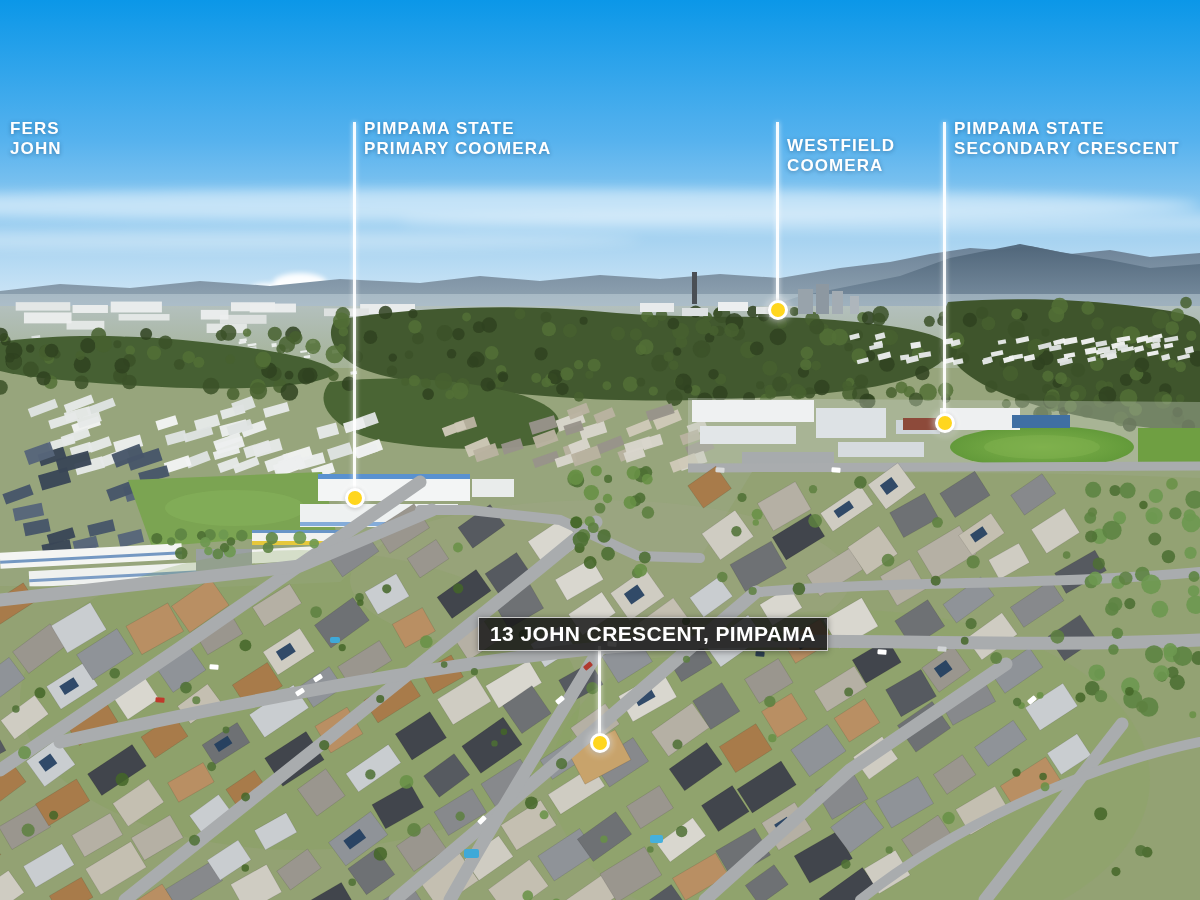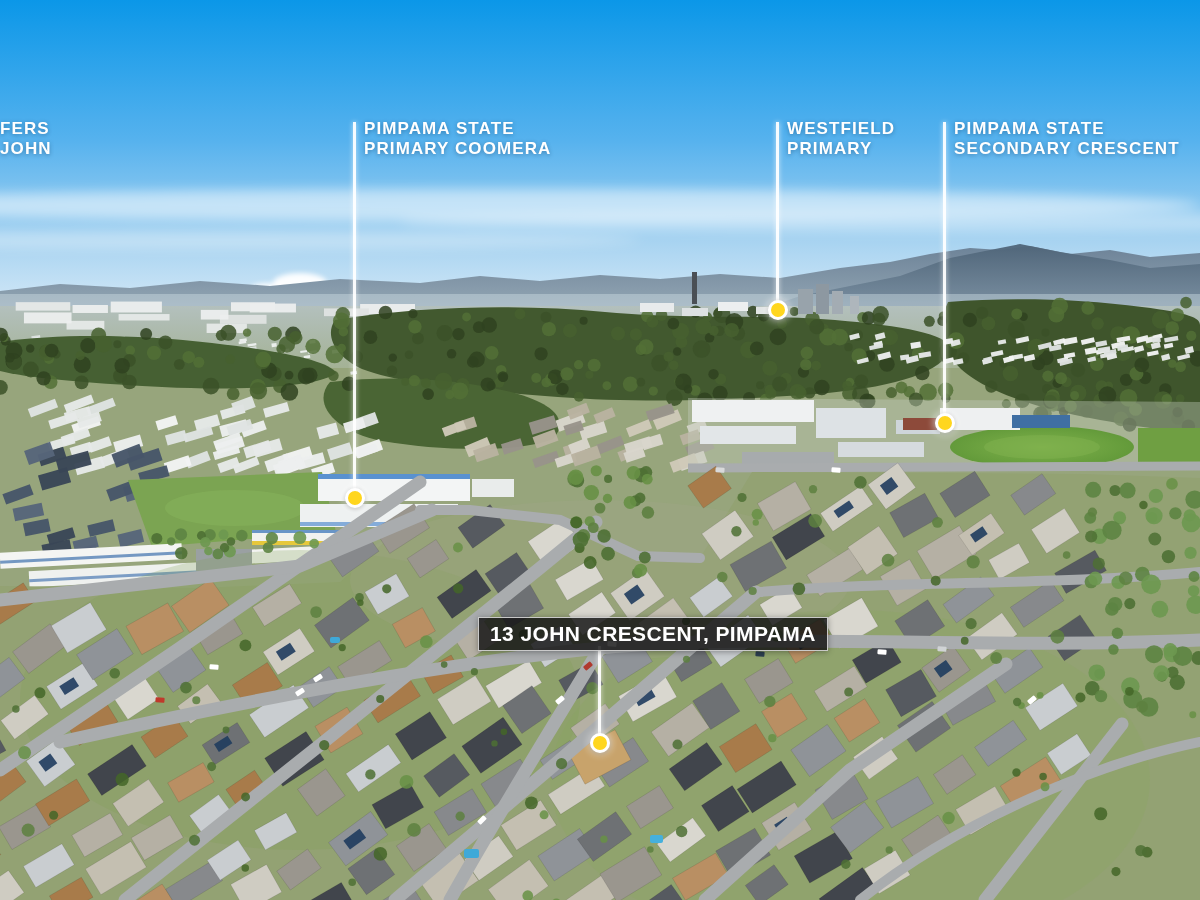--- a/index.html
+++ b/index.html
@@ -1111,41 +1111,41 @@
         <circle cx="316.0990219563246" cy="612.0141042524483" r="5.862713137641549" fill="#5d8040" opacity="0.85"></circle>
         <circle cx="1057.396749034524" cy="636.6512137856334" r="6.984833929687738" fill="#5d8040" opacity="0.85"></circle>
         <circle cx="370.3739197924733" cy="774.4216900833417" r="5.1742696687579155" fill="#4e7034" opacity="0.85"></circle>
         <circle cx="474.4101005606353" cy="671.6595433882903" r="3.5868448689579964" fill="#4e7034" opacity="0.85"></circle>
         <circle cx="342.2368297353387" cy="647.5441000550054" r="3.6046355552971363" fill="#446628" opacity="0.85"></circle>
         <circle cx="386.75921922549605" cy="588.786707195919" r="4.619707770645618" fill="#446628" opacity="0.85"></circle>
       </g>
   </svg>
 
   <div class="callout" style="left:0;top:119px;">
-    <div class="callout-label" style="left:0;top:0;">
+    <div class="callout-label" style="left:0;top:0;padding-left:10px;">
       <div>FERS</div>
       <div>JOHN</div>
     </div>
   </div>
 
   <div class="callout">
     <div class="leader-line" style="left:353px;top:122px;height:370px;"></div>
     <div class="marker-dot" style="left:345px;top:488px;background:#FFD61E;"></div>
     <div class="callout-label" style="left:364px;top:119px;">
       <div>PIMPAMA STATE</div>
       <div>PRIMARY COOMERA</div>
     </div>
   </div>
 
   <div class="callout">
     <div class="leader-line" style="left:776px;top:122px;height:182px;"></div>
     <div class="marker-dot" style="left:768px;top:300px;background:#FFD61E;"></div>
-    <div class="callout-label" style="left:787px;top:119px;">
+    <div class="callout-label" style="left:787px;top:136px;">
       <div>WESTFIELD</div>
-      <div>PRIMARY</div>
+      <div>COOMERA</div>
     </div>
   </div>
 
   <div class="callout">
     <div class="leader-line" style="left:943px;top:122px;height:295px;"></div>
     <div class="marker-dot" style="left:935px;top:413px;background:#FFD61E;"></div>
     <div class="callout-label" style="left:954px;top:119px;">
       <div>PIMPAMA STATE</div>
       <div>SECONDARY CRESCENT</div>
     </div>

